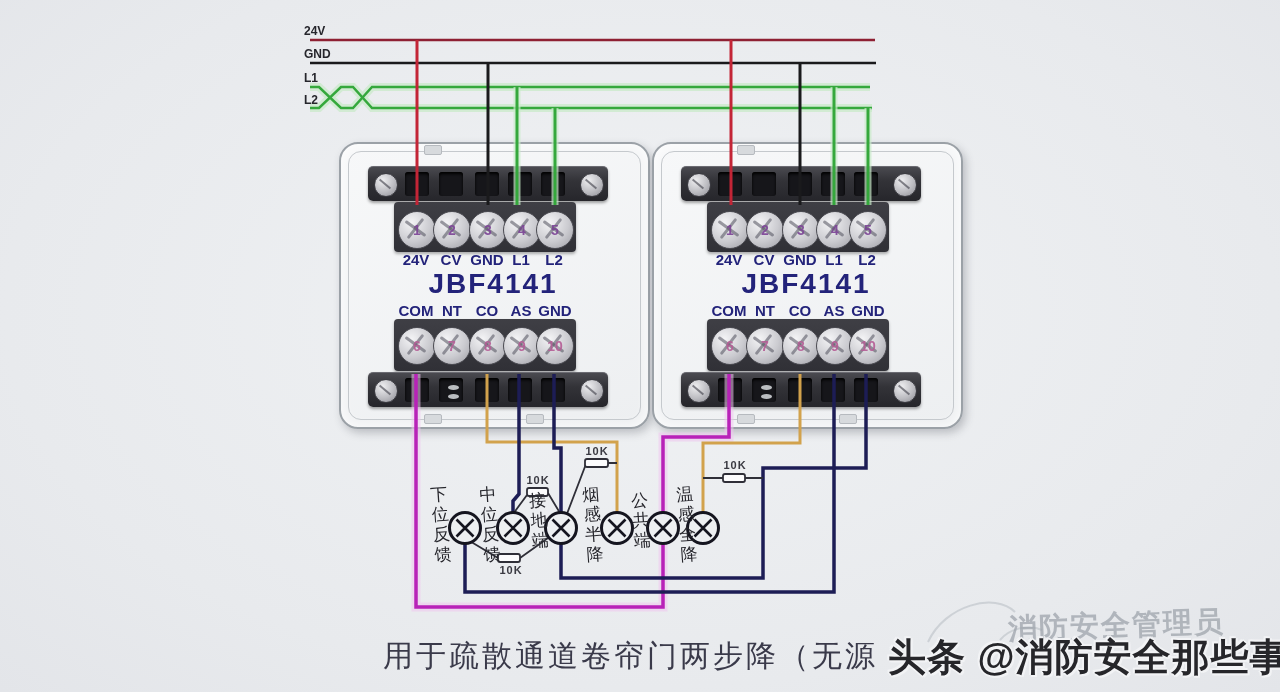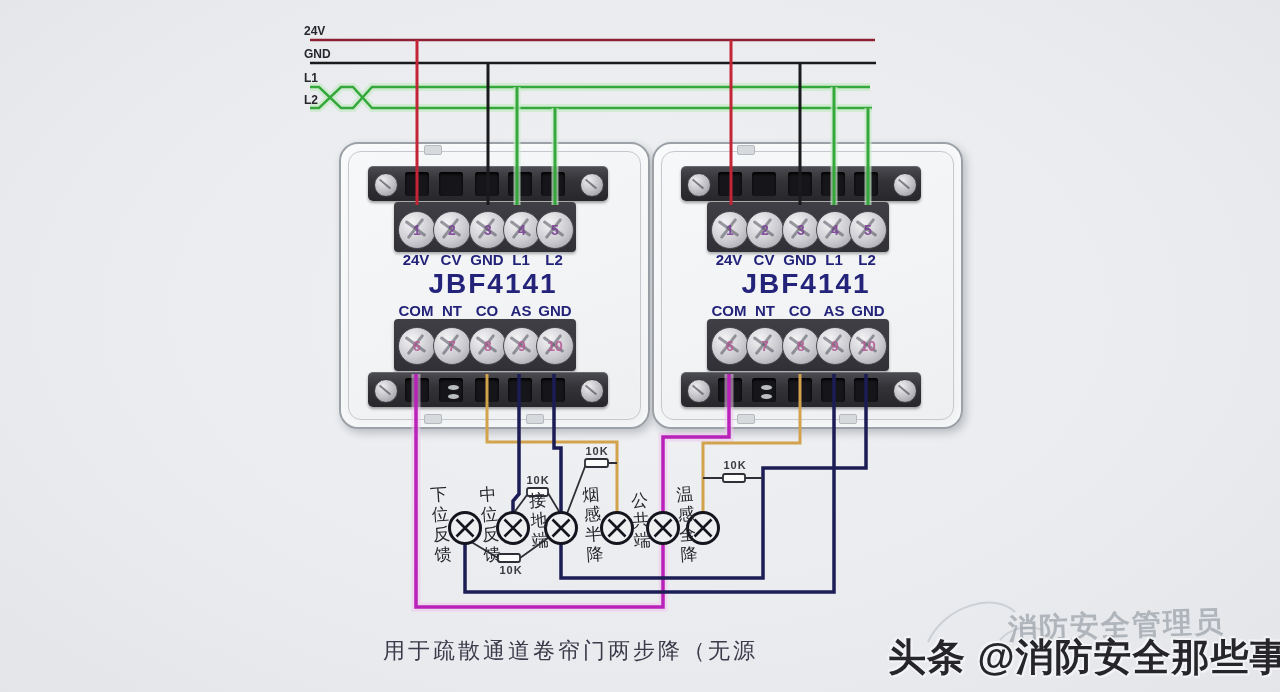--- a/index.html
+++ b/index.html
@@ -34,21 +34,21 @@
   .tlabel{position:absolute;transform:translateX(-50%);width:52px;text-align:center;
     font-size:15px;font-weight:bold;color:#23237a;letter-spacing:0;}
   .model{position:absolute;transform:translateX(-50%);font-size:28px;font-weight:bold;color:#23237a;letter-spacing:2px;}
   
   .buslabel{position:absolute;font-size:12px;font-weight:bold;color:#26262c;}
   
   .vlabel{position:absolute;width:20px;text-align:center;font-size:17px;line-height:1.17;
     color:#26262c;word-break:break-all;transform:rotate(-4deg);}
   .rlabel{position:absolute;transform:translateX(-50%);font-size:11px;font-weight:bold;color:#3a3a42;letter-spacing:1px;}
   .caption{position:absolute;font-family:Liberation Mono, monospace;
-    font-size:22px;color:#3a3a4a;letter-spacing:3px;white-space:nowrap;}
+    font-size:30px;color:#3a3a4a;letter-spacing:3px;white-space:nowrap;}
   .wm-light{position:absolute;font-size:29px;font-weight:bold;color:#9aa0a8;opacity:.7;
     transform:rotate(-2deg);letter-spacing:2px;white-space:nowrap;}
   .wm-main{position:absolute;font-size:38px;font-weight:bold;color:#26262a;letter-spacing:1px;white-space:nowrap;
     text-shadow:-2px 0 0 #f2f3f5,2px 0 0 #f2f3f5,0 -2px 0 #f2f3f5,0 2px 0 #f2f3f5,2px 2px 0 #f2f3f5,-2px -2px 0 #f2f3f5;}
   svg{pointer-events:none;}
 </style>
 </head>
 <body>
 
 <div id="canvas">

